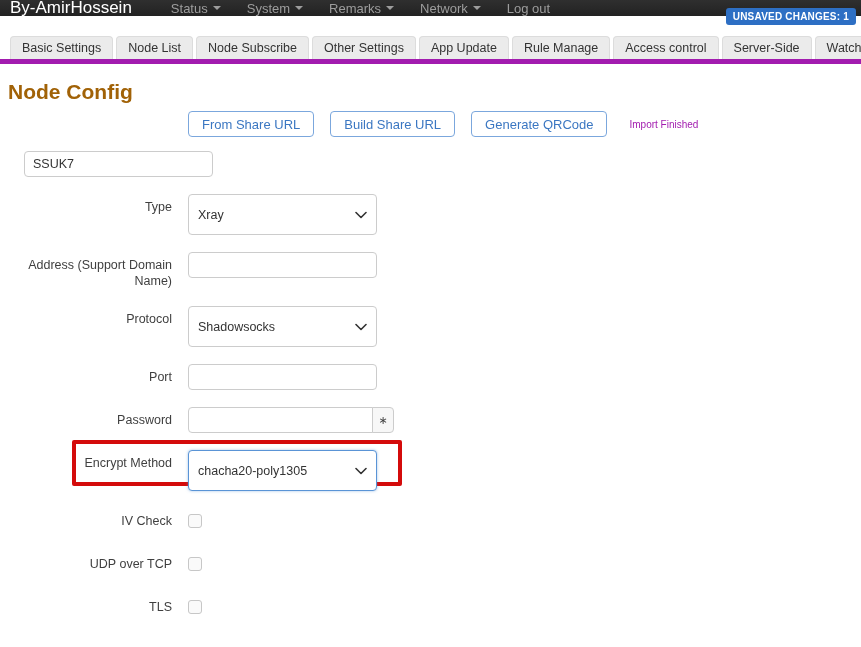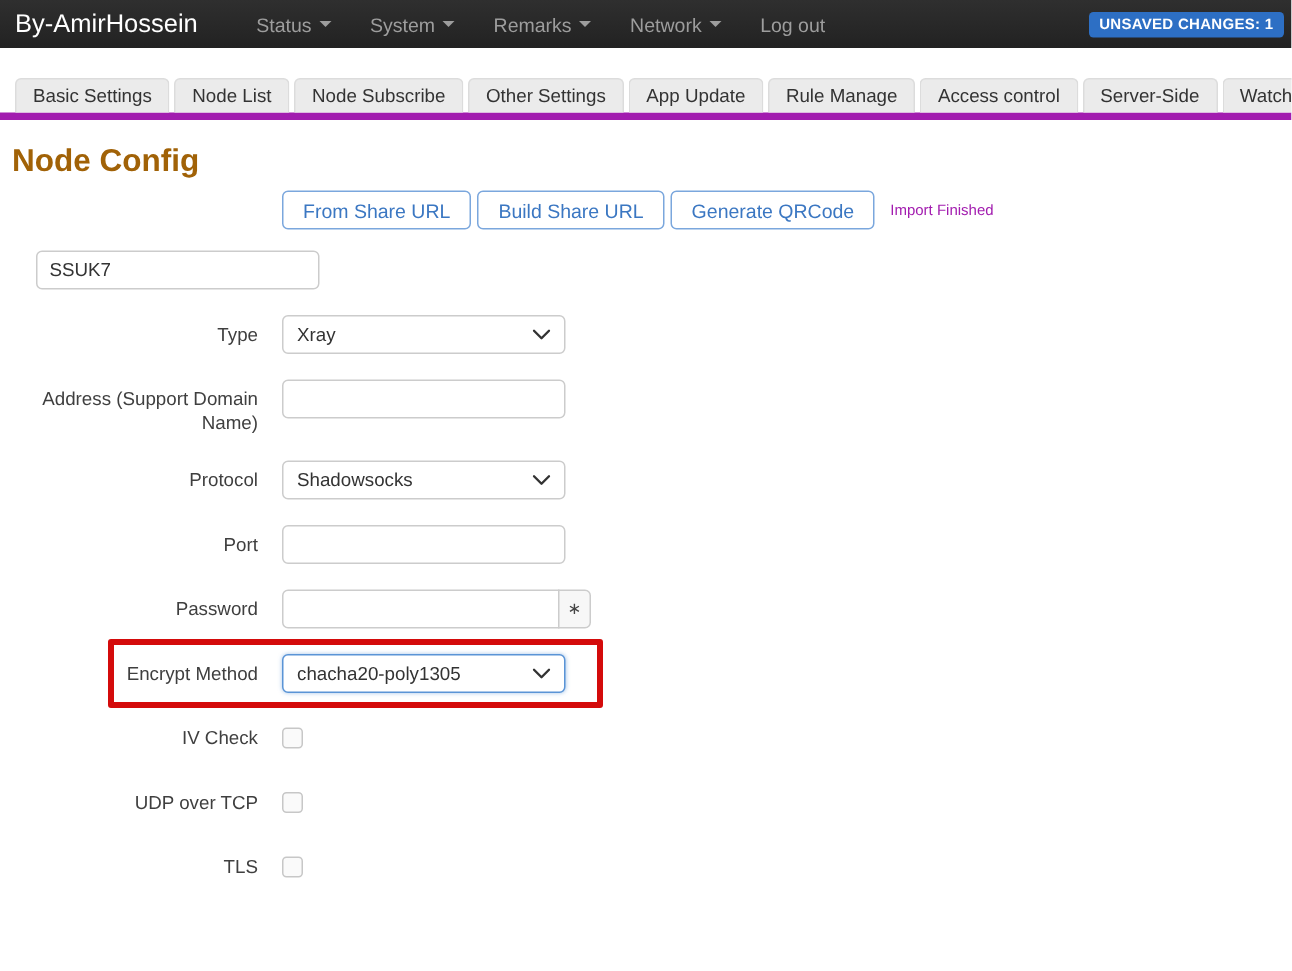--- a/index.html
+++ b/index.html
@@ -6,21 +6,21 @@
   html, body { margin: 0; padding: 0; }
   body {
     width: 861px; height: 647px;
     font-family: "Liberation Sans", sans-serif;
     background: #ffffff; color: #333;
     overflow: hidden;
   }
 
   
   .navbar {
-    height: 32px;
+    height: 16px;
     background: linear-gradient(#2f2f2f, #222222);
     display: flex; align-items: center;
     padding: 0 8px;
     position: relative;
   }
   .brand {
     color: #fff; font-size: 17px; margin: 0 26px 0 2px;
     text-decoration: none; white-space: nowrap;
   }
   .nav-item {
@@ -51,21 +51,21 @@
     border: 1px solid #dcdcdc; border-bottom: none;
     border-radius: 4px 4px 0 0;
     padding: 4px 11px; font-size: 12.5px;
     cursor: pointer; white-space: nowrap;
   }
 
   
   .content { padding: 0 8px; }
   .page-title { font-size: 21px; font-weight: bold; color: #a16207; margin: 16px 0 0 0; }
 
-  .actions-row { margin: 7px 0 0 180px; display: flex; align-items: center; gap: 4px; }
+  .actions-row { margin: 7px 0 0 180px; display: flex; align-items: center; gap: 16px; }
   .btn-outline {
     background: #fff; border: 1px solid #7ba7dd; color: #3b77c2;
     font-size: 13px; font-family: "Liberation Sans", sans-serif;
     height: 26px; padding: 0 13px; border-radius: 4px; cursor: pointer;
   }
   .import-status { color: #a21caf; font-size: 10px; margin-left: 6px; white-space: nowrap; }
 
   
   .form { margin-top: 14px; }
   .form-row { display: flex; align-items: flex-start; min-height: 26px; margin-bottom: 17px; position: relative; }
@@ -77,21 +77,21 @@
 
   input.text-input {
     width: 189px; height: 26px;
     border: 1px solid #ccc; border-radius: 4px;
     padding: 0 8px; font-size: 12.5px; color: #333;
     font-family: "Liberation Sans", sans-serif;
     outline: none; background: #fff;
   }
 
   .select-box {
-    width: 189px; height: 26px;
+    width: 189px; height: 41px;
     border: 1px solid #ccc; border-radius: 4px;
     background: #fff; cursor: pointer;
     display: flex; align-items: center; justify-content: space-between;
     padding: 0 9px; font-size: 12.5px; color: #333;
   }
   .select-box.focused {
     border-color: #5a94d6;
     box-shadow: 0 0 3px rgba(90,148,214,.55);
   }
   .chevron-svg { flex: none; margin-left: 6px; }

